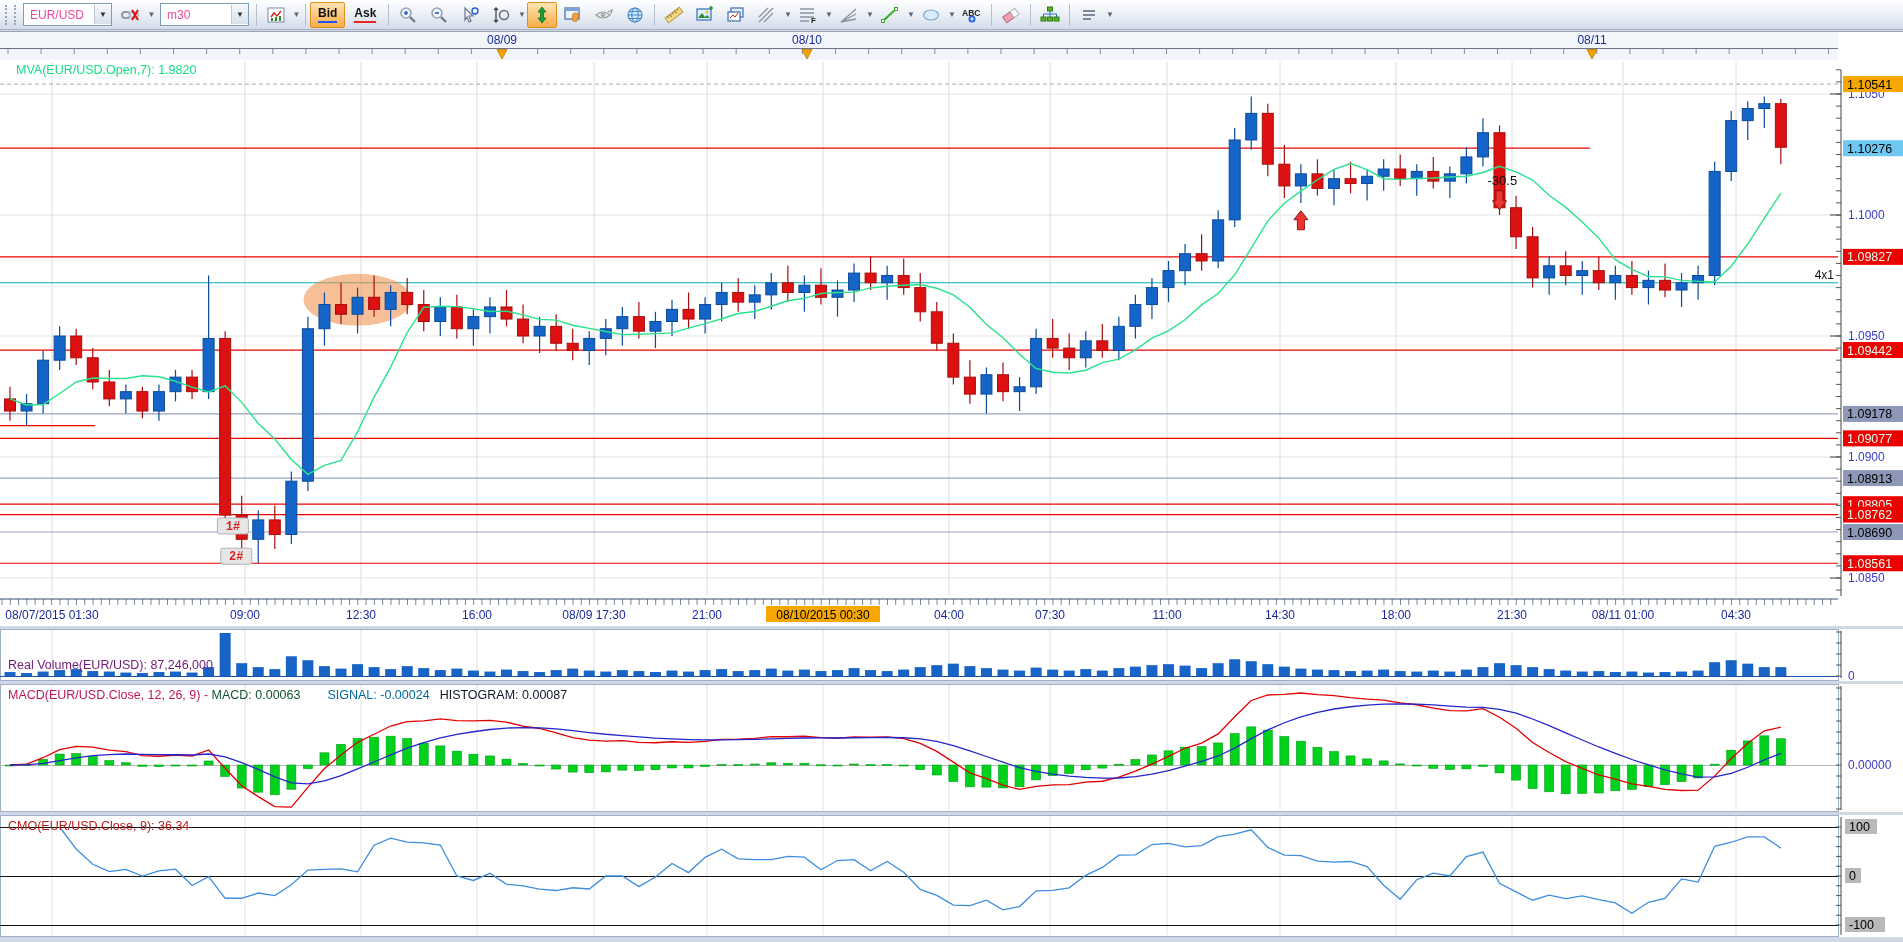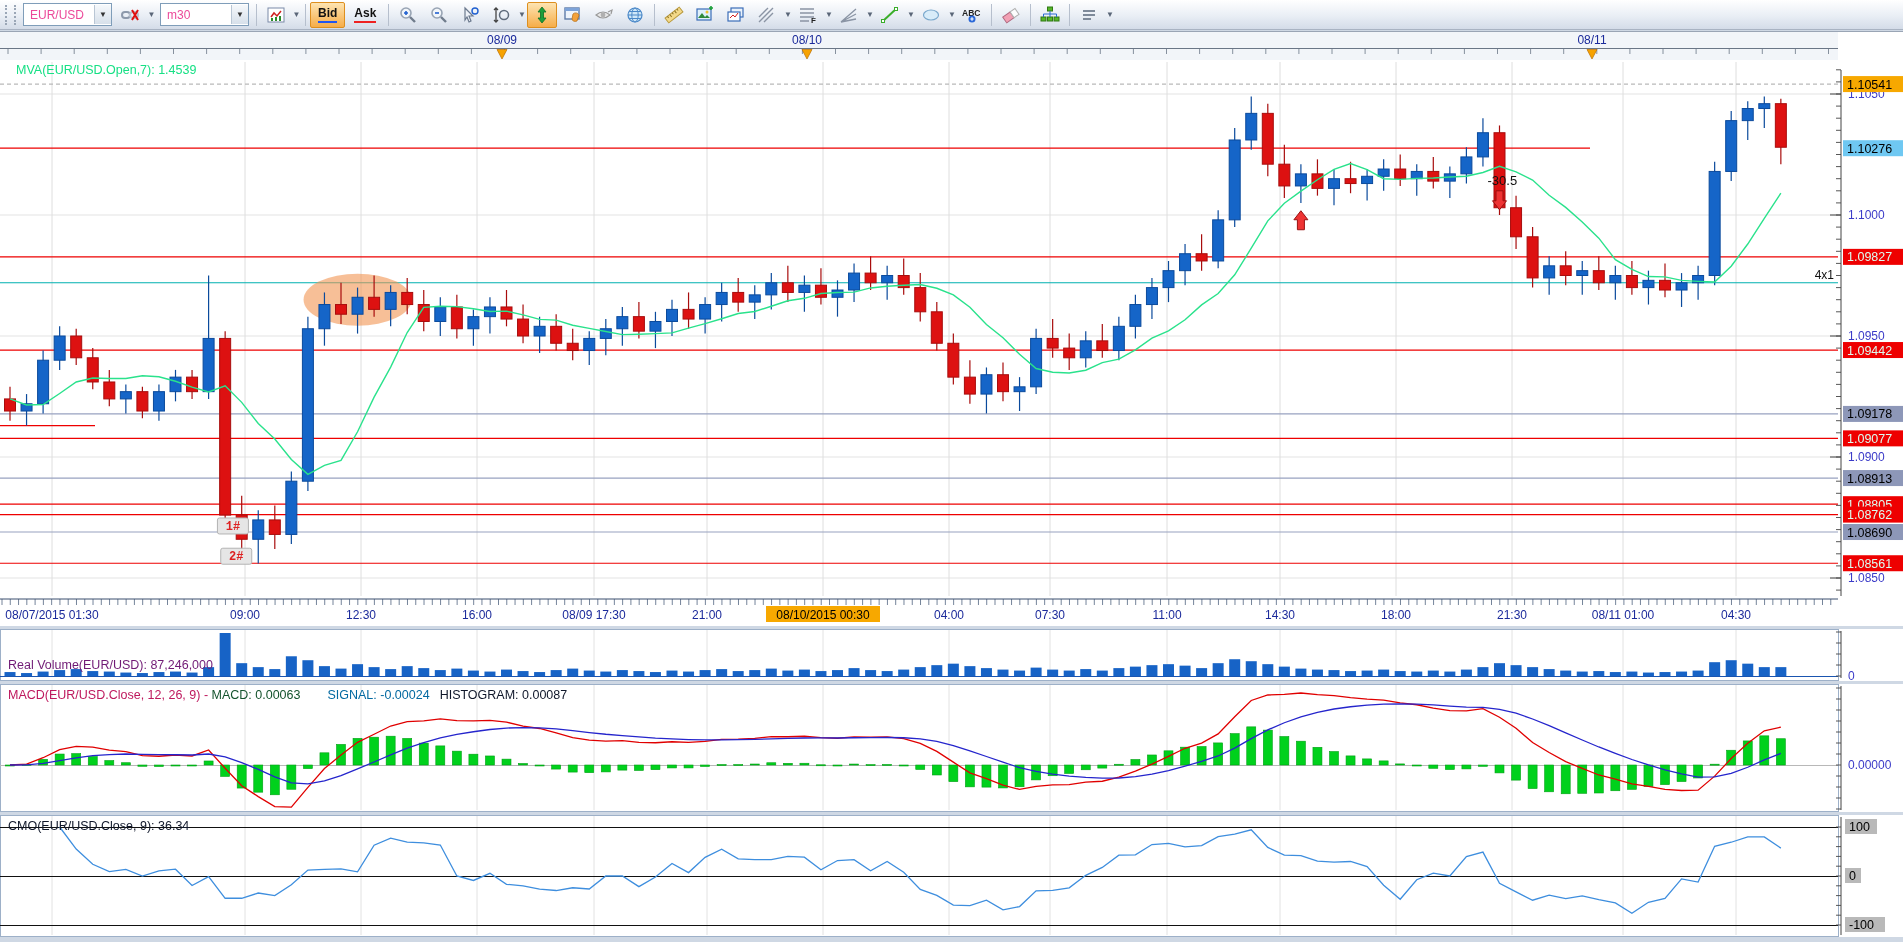--- a/index.html
+++ b/index.html
@@ -25,21 +25,21 @@
   .bid-ask{font-size:12px;color:#111;padding:0 5px;font-weight:bold;}
   .bid-ask .u{display:block;height:2px;margin-top:1px;}
   
   .panel-svg{position:absolute;left:0;display:block;}
   .hdr{position:absolute;font-size:12.5px;z-index:5;white-space:pre;}
   #mva-label{left:16px;top:63px;color:#17e085;}
   #vol-label{left:8px;top:633px;color:#701a75;margin-top:25px;}
   #macd-hdr{left:8px;top:688px;}
   #macd-hdr .t1{color:#be185d;} #macd-hdr .t2{color:#14532d;}
   #macd-hdr .t3{color:#0369a1;margin-left:27px;} #macd-hdr .t4{color:#0f172a;margin-left:10px;}
-  #cmo-label{left:8px;top:819px;color:#0f172a;}
+  #cmo-label{left:8px;top:819px;color:#b91c1c;}
 </style>
 </head>
 <body>
 
 <div class="app">
 
   <div class="toolbar">
     <div class="tb-grip"></div>
     <div class="tb-select">
       <span class="val">EUR/USD</span>
@@ -1190,17 +1190,17 @@
       <line x1="1836" y1="100.19999999999999" x2="1841" y2="100.19999999999999" stroke="#444" stroke-width="0.9"></line>
       <line x1="1836" y1="109.99999999999999" x2="1841" y2="109.99999999999999" stroke="#444" stroke-width="0.9"></line>
       <rect x="1845" y="4" width="32" height="15" fill="#b9b9b9"></rect>
       <text x="1849" y="16" font-size="12.5" fill="#000">100</text>
       <rect x="1845" y="53" width="16" height="15" fill="#b9b9b9"></rect>
       <text x="1849" y="65" font-size="12.5" fill="#000">0</text>
       <rect x="1845" y="102" width="40" height="15" fill="#b9b9b9"></rect>
       <text x="1849" y="114" font-size="12.5" fill="#000">-100</text>
     </svg>
 
-  <div class="hdr" id="mva-label">MVA(EUR/USD.Open,7): 1.4539</div>
+  <div class="hdr" id="mva-label">MVA(EUR/USD.Open,7): 1.9820</div>
   <div class="hdr" id="vol-label">Real Volume(EUR/USD): 87,246,000</div>
   <div class="hdr" id="macd-hdr"><span class="t1">MACD(EUR/USD.Close, 12, 26, 9) - </span><span class="t2">MACD: 0.00063</span><span class="t3">SIGNAL: -0.00024</span><span class="t4">HISTOGRAM: 0.00087</span></div>
   <div class="hdr" id="cmo-label">CMO(EUR/USD.Close, 9): 36.34</div>
 </div>
 
 </body></html>

